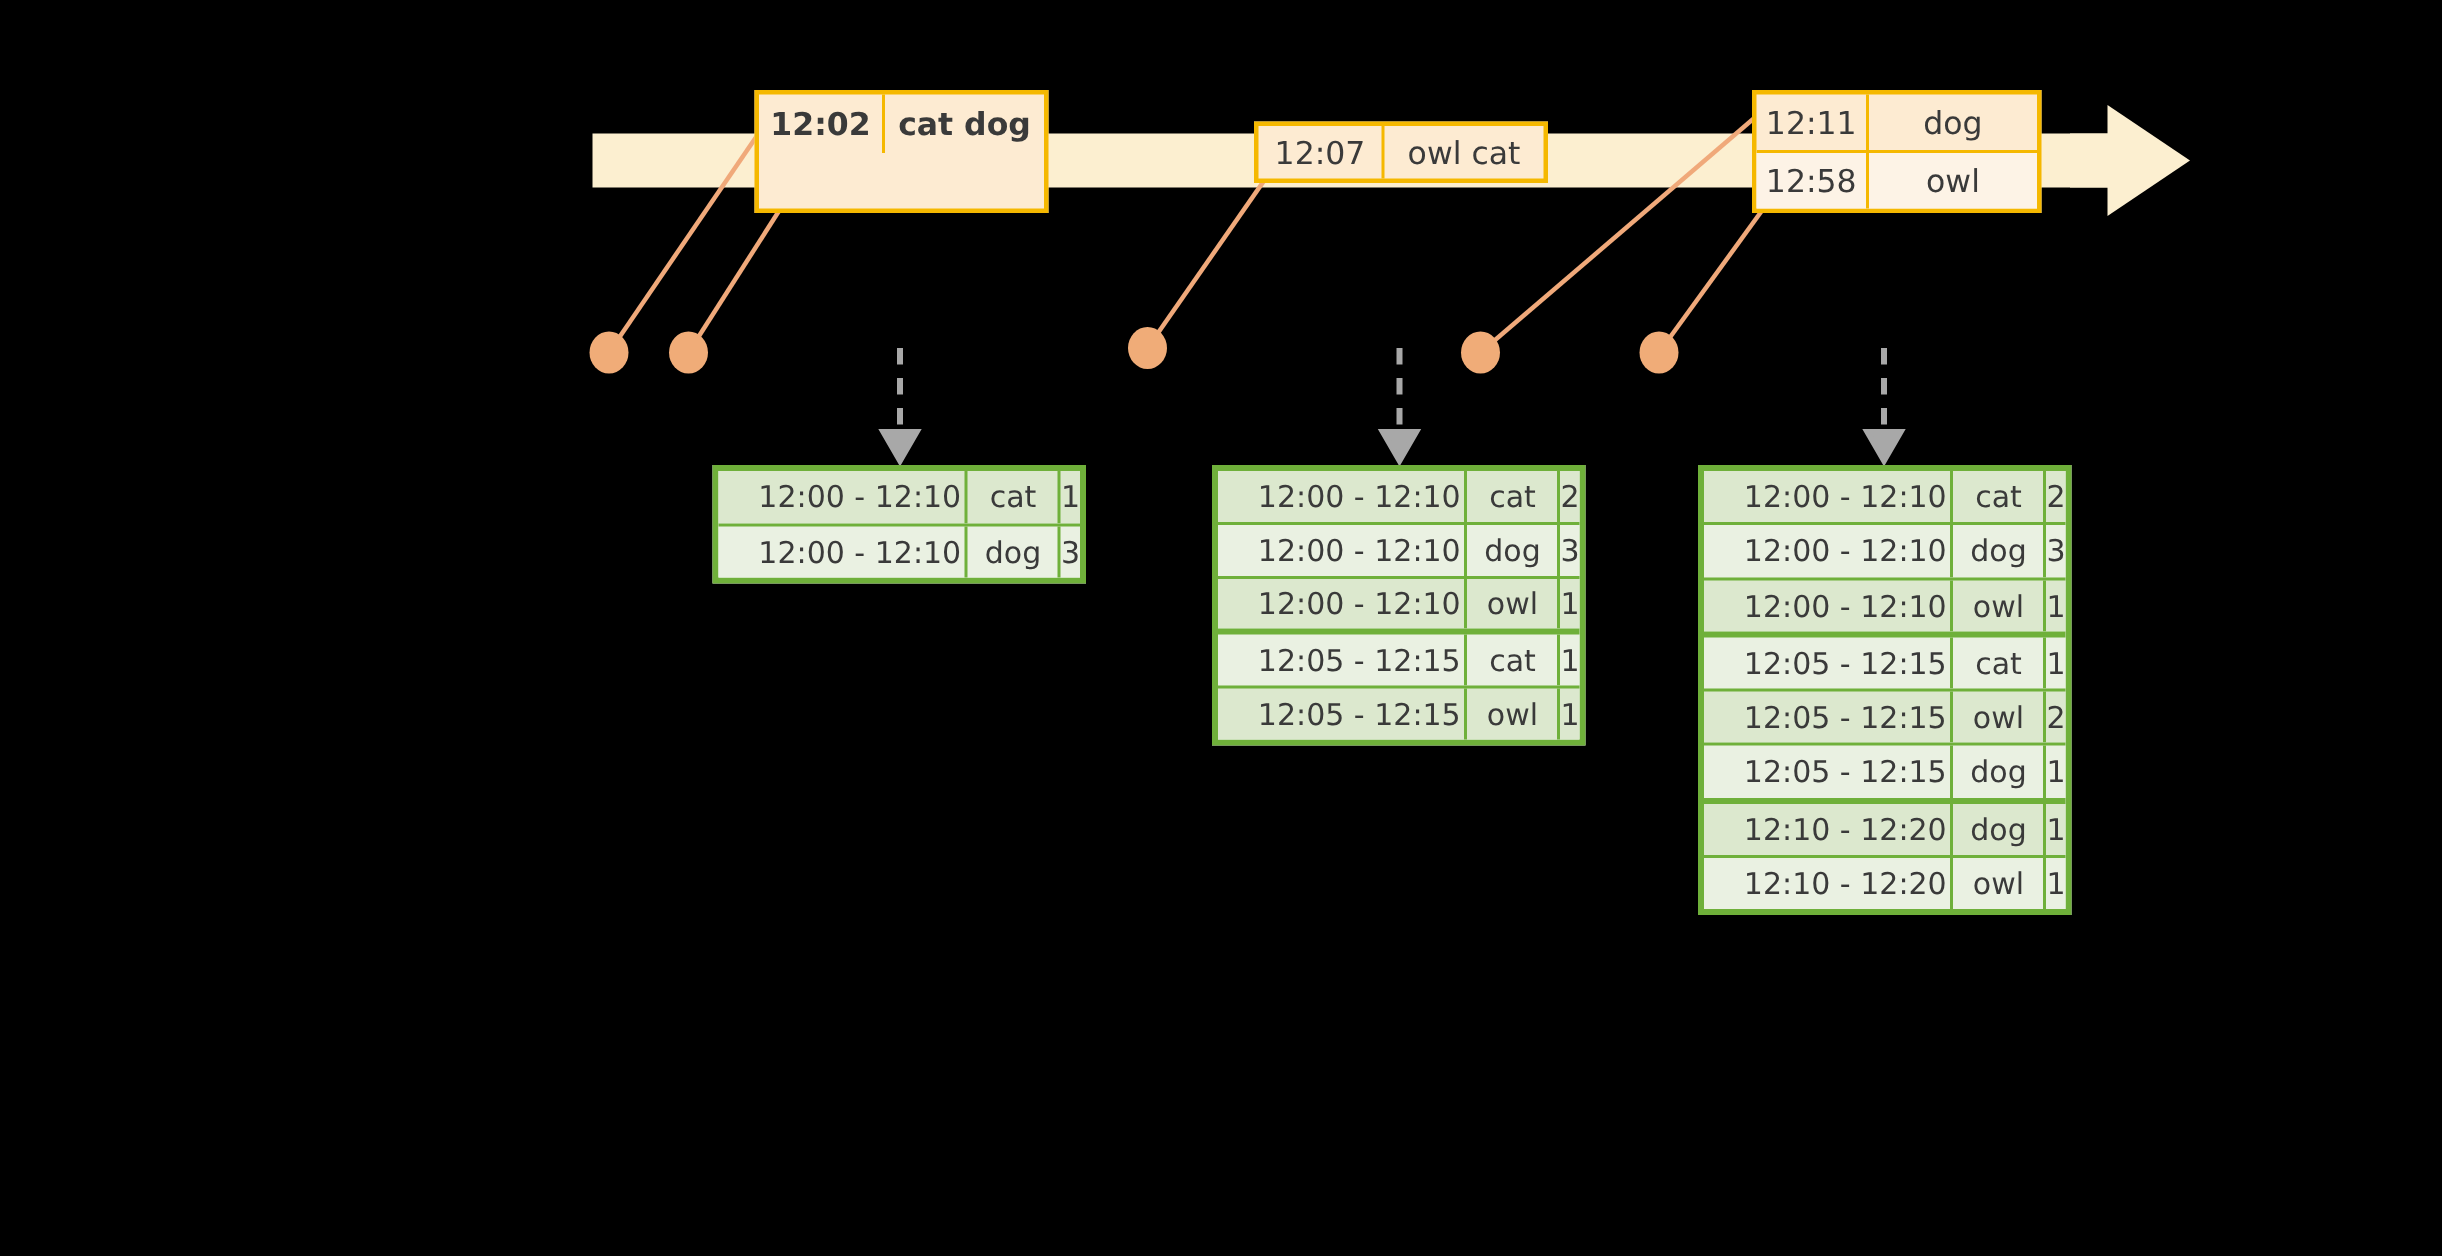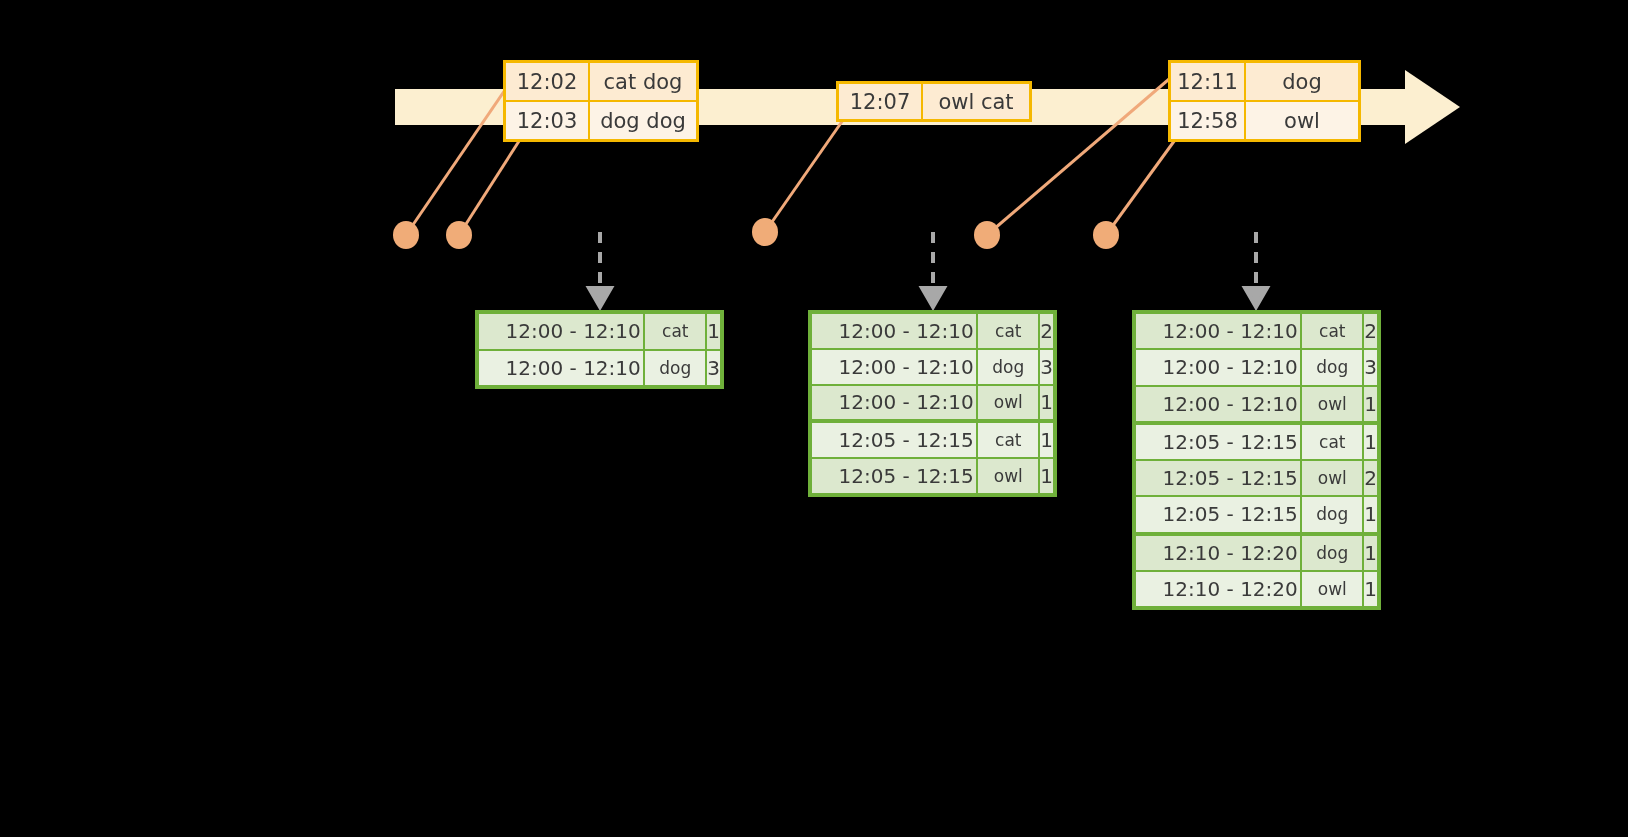--- a/index.html
+++ b/index.html
@@ -91,21 +91,21 @@
     justify-content: center;
     font-size: 20px;
     color: #3a3a3a;
     border-right: 2px solid #6FB03A;
     box-sizing: border-box;
   }
   .res-word {
     display: flex;
     align-items: center;
     justify-content: center;
-    font-size: 17px;
+    font-size: 20px;
     color: #3a3a3a;
     border-right: 2px solid #6FB03A;
     box-sizing: border-box;
   }
   .res-cnt {
     display: flex;
     align-items: center;
     justify-content: center;
     font-size: 20px;
     color: #3a3a3a;
@@ -146,28 +146,24 @@
       <polygon points="589,288 611,288 600,307"></polygon>
 
       <line x1="933" y1="232" x2="933" y2="288" stroke-dasharray="11,9"></line>
       <polygon points="922,288 944,288 933,307"></polygon>
 
       <line x1="1256" y1="232" x2="1256" y2="288" stroke-dasharray="11,9"></line>
       <polygon points="1245,288 1267,288 1256,307"></polygon>
     </g>
   </svg>
 
-  <div class="event-group" style="left:503px; top:60px; width:196px; height:82px;">
+  <div class="event-group" style="left:503px; top:60px; width:196px; height:82px;font-weight:bold;">
     <div class="event-row">
       <div class="event-time" style="width:84px;">12:02</div>
       <div class="event-words">cat dog</div>
-    </div>
-    <div class="event-row alt">
-      <div class="event-time" style="width:84px;">12:03</div>
-      <div class="event-words">dog dog</div>
     </div>
   </div>
 
   <div class="event-group" style="left:836px; top:81px; width:196px; height:41px;">
     <div class="event-row">
       <div class="event-time" style="width:84px;">12:07</div>
       <div class="event-words">owl cat</div>
     </div>
   </div>
 

